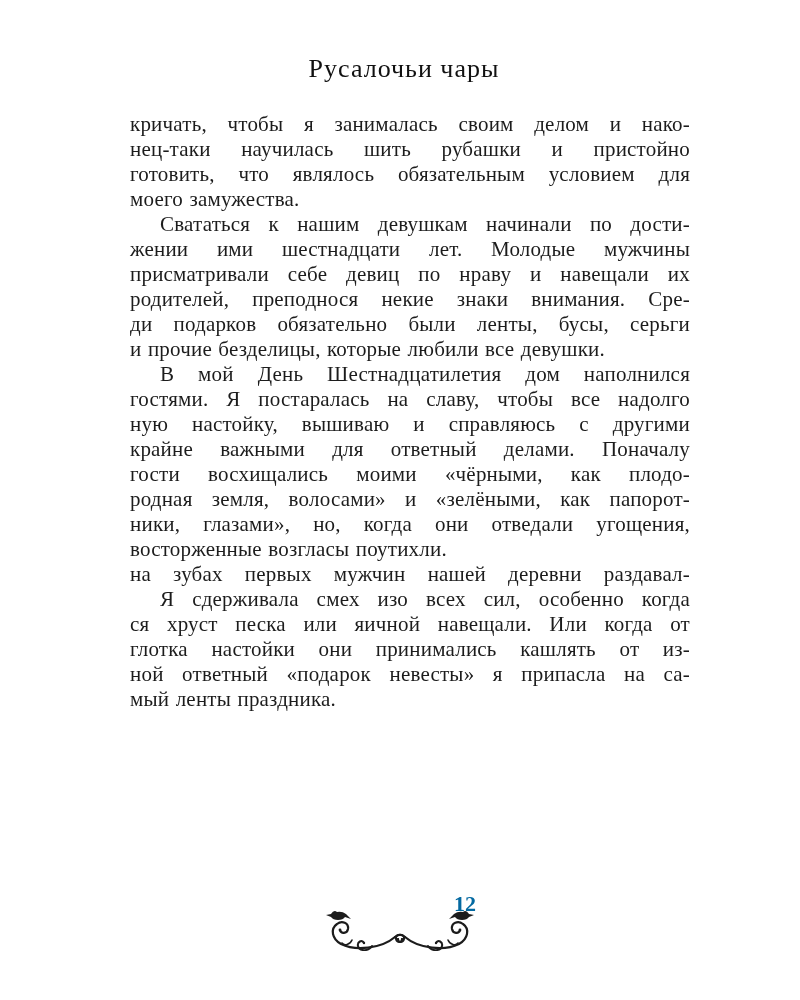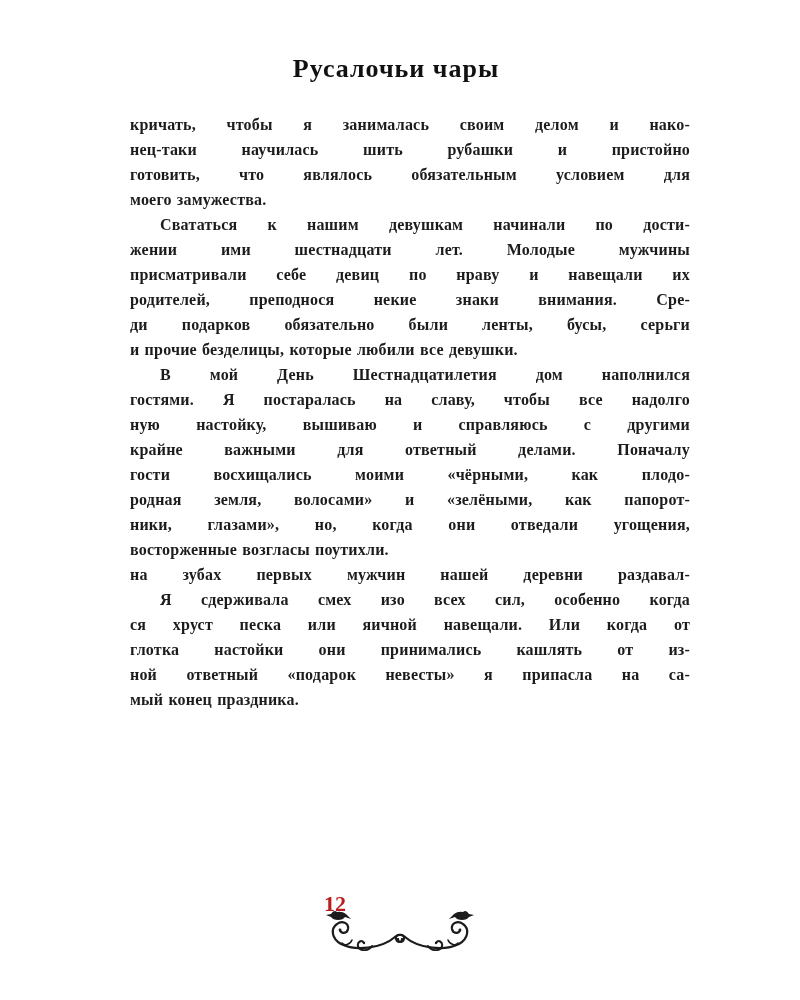--- a/index.html
+++ b/index.html
@@ -12,44 +12,43 @@
     width: 800px;
     height: 1000px;
     background: #ffffff;
     font-family: "Liberation Serif", "DejaVu Serif", serif;
     color: #1c1c1c;
     overflow: hidden;
   }
   .title {
     position: absolute;
     top: 54px;
-    left: 116px;
+    left: 124px;
     width: 560px;
     margin: 0;
     text-align: center;
     font-size: 26px;
-    font-weight: bold;
+    font-weight: normal;
     letter-spacing: 1px;
     color: #111111;
   }
   .body-text {
     position: absolute;
     top: 112px;
     left: 130px;
     width: 560px;
   }
   .paragraph { margin: 0; }
   .line {
-    font-size: 16px;
+    font-size: 21px;
     line-height: 25px;
     text-align: justify;
     text-align-last: justify;
     letter-spacing: 0.2px;
     word-spacing: 1px;
-    font-weight: bold;
   }
   .line.last { text-align-last: left; }
   .line.indent { text-indent: 30px; }
   .footer {
     position: absolute;
     top: 893px;
     left: 0;
     width: 800px;
     display: flex;
     justify-content: center;
@@ -57,24 +56,24 @@
   .ornament-wrap {
     position: relative;
     width: 152px;
     height: 58px;
   }
   .page-num {
     position: absolute;
     top: 0;
     left: 0;
     right: 0;
-    text-align: left;
+    text-align: right;
     font-size: 22px;
     font-weight: bold;
-    color: #b91c1c;
+    color: #0369a1;
     line-height: 22px;
   }
   .ornament {
     position: absolute;
     top: 12px;
     left: 1px;
   }
 </style>
 </head>
 <body>
@@ -107,21 +106,21 @@
         <div class="line">родная земля, волосами» и «зелёными, как папорот-</div>
         <div class="line">ники, глазами», но, когда они отведали угощения,</div>
         <div class="line last">восторженные возгласы поутихли.</div>
       </div>
       <div class="paragraph">
         <div class="line">на зубах первых мужчин нашей деревни раздавал-</div>
         <div class="line indent">Я сдерживала смех изо всех сил, особенно когда</div>
         <div class="line">ся хруст песка или яичной навещали. Или когда от</div>
         <div class="line">глотка настойки они принимались кашлять от из-</div>
         <div class="line">ной ответный «подарок невесты» я припасла на са-</div>
-        <div class="line last">мый конец праздника.</div>
+        <div class="line last">мый ленты праздника.</div>
       </div>
     </div>
 
   <div class="footer">
     <div class="ornament-wrap">
       <svg class="ornament" width="150" height="46" viewBox="0 0 150 46" xmlns="http://www.w3.org/2000/svg">
         <g id="lf">
 
           <path d="M6,9 L1,10 L6,12 Q8,15 13,15 Q18,15 20,12 L26,14 L21,9 Q17,6 12,7 Q9,4 6,9 Z" fill="#1c1c1c" stroke="none"></path>
 

